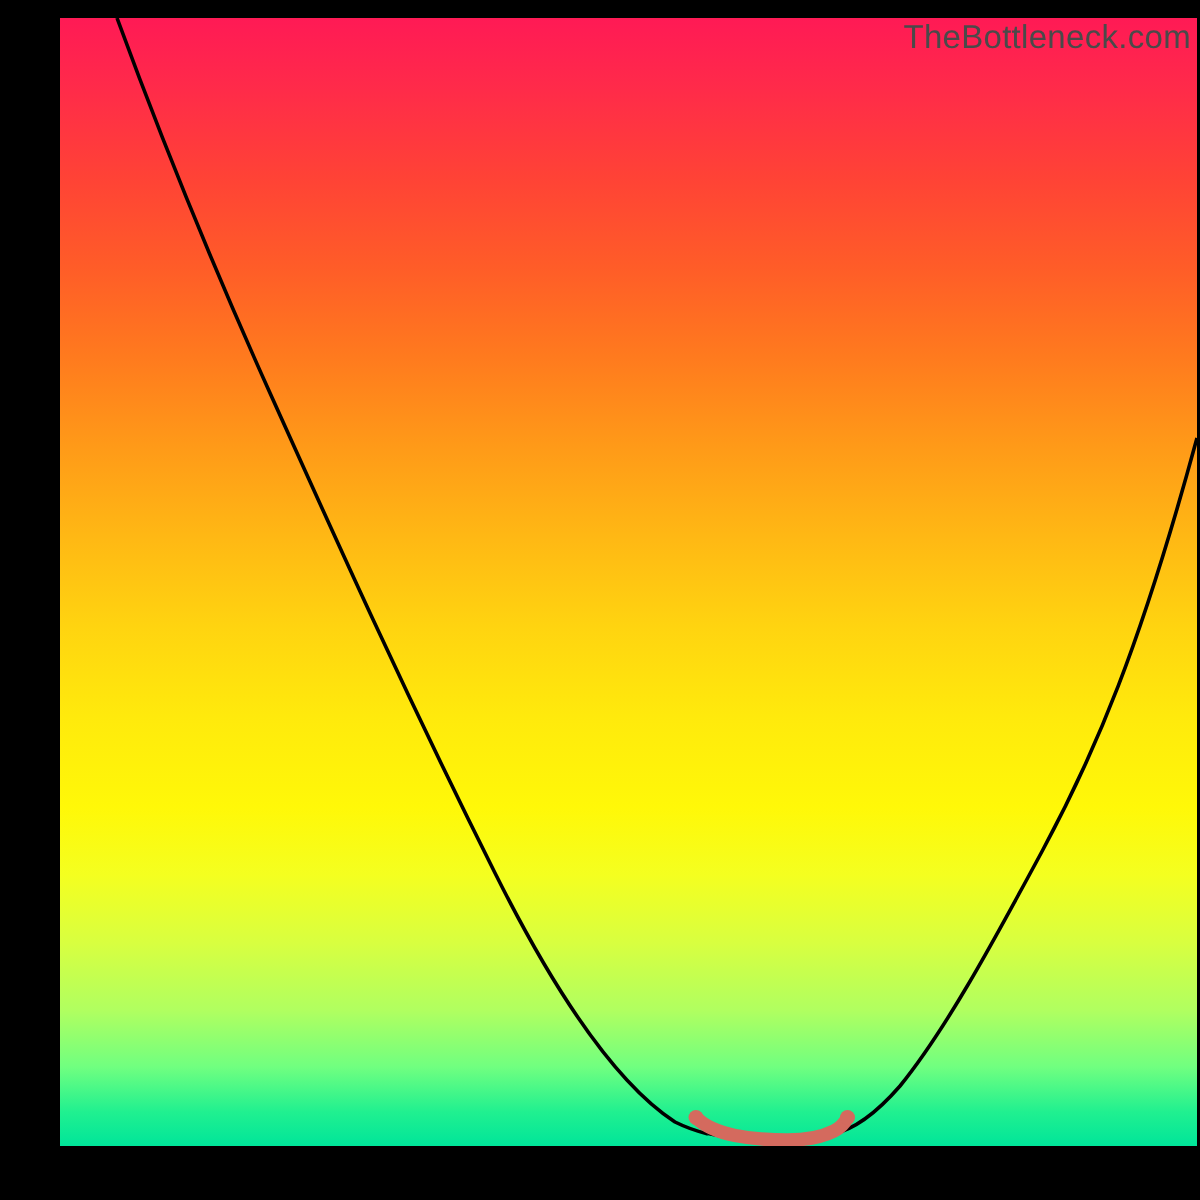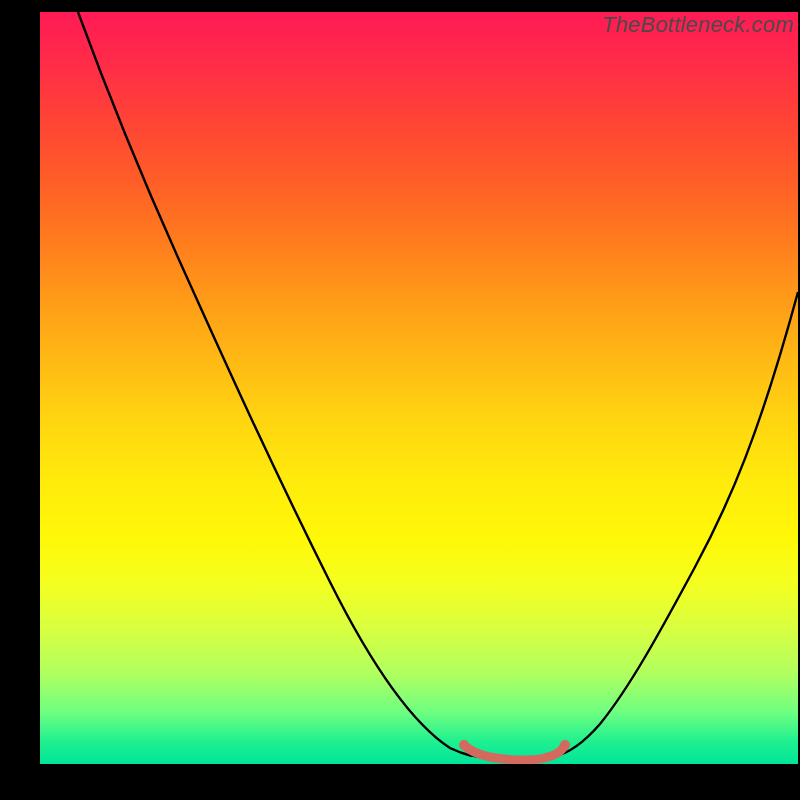--- a/index.html
+++ b/index.html
@@ -9,21 +9,20 @@
     height: 800px;
     background: #000;
     overflow: hidden;
     font-family: Arial, Helvetica, sans-serif;
   }
   .frame {
     position: relative;
     width: 800px;
     height: 602px;
     background: #000;
-    font-style: italic;
   }
   .plot {
     position: absolute;
     left: 40px;
     top: 12px;
     width: 758px;
     height: 752px;
     
     background: linear-gradient(to bottom,
       #ff1a55 0%,

